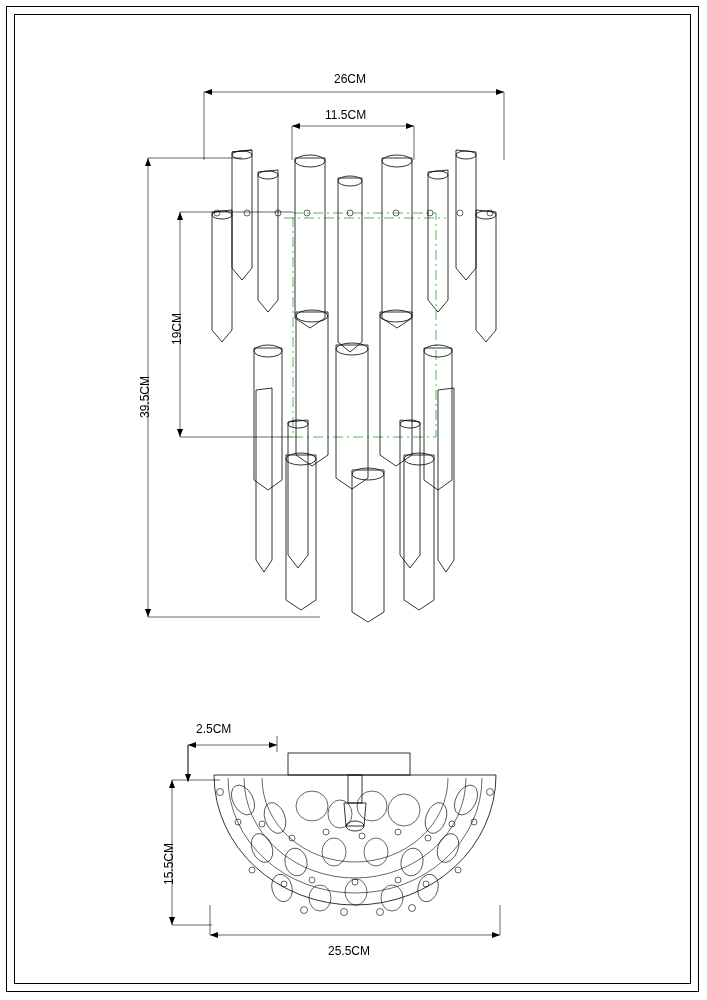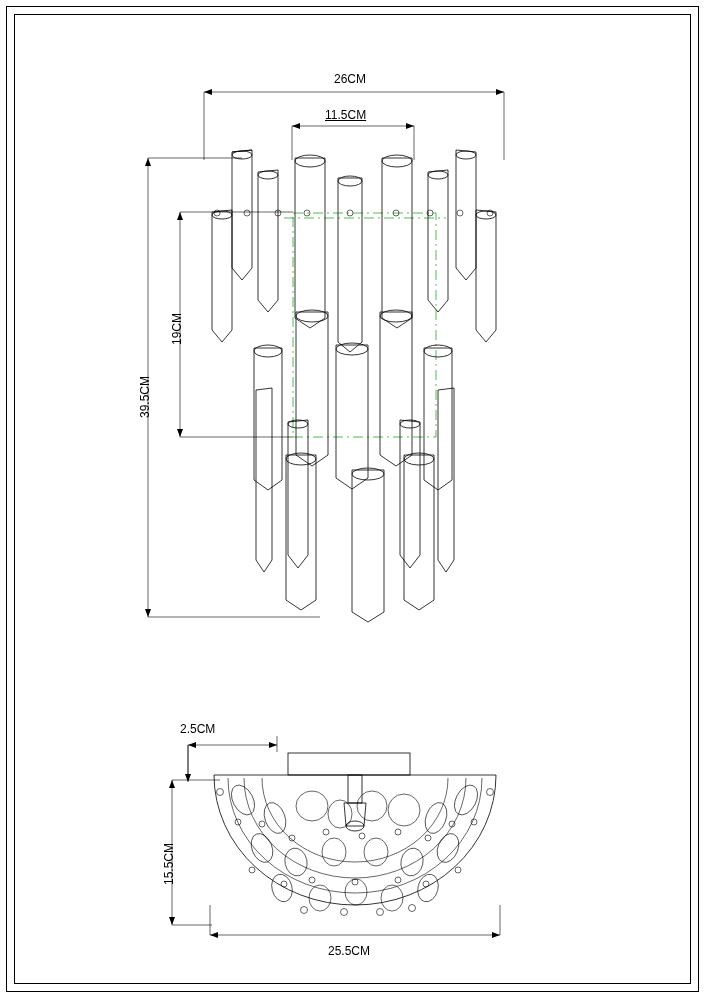--- a/index.html
+++ b/index.html
@@ -285,25 +285,25 @@
         <circle class="ln-thin" cx="304" cy="910" r="3.5"></circle>
         <circle class="ln-thin" cx="344" cy="912" r="3.5"></circle>
         <circle class="ln-thin" cx="380" cy="912" r="3.5"></circle>
         <circle class="ln-thin" cx="412" cy="908" r="3.5"></circle>
       </g>
     </g>
   </svg>
 
   <div class="dimlabel" style="left:334px; top:72px;">26CM</div>
 
-  <div class="dimlabel" style="left:325px; top:108px;text-decoration:underline;">11.5CM</div>
+  <div class="dimlabel" style="left:325px; top:108px;">11.5CM</div>
 
   <div class="dimlabel vert" style="left:170px; top:345px; transform: rotate(-90deg);">19CM</div>
 
   <div class="dimlabel vert" style="left:138px; top:418px; transform: rotate(-90deg);">39.5CM</div>
 
-  <div class="dimlabel" style="left:180px; top:722px;">2.5CM</div>
+  <div class="dimlabel" style="left:196px; top:722px;">2.5CM</div>
 
   <div class="dimlabel vert" style="left:162px; top:885px; transform: rotate(-90deg);">15.5CM</div>
 
   <div class="dimlabel" style="left:328px; top:944px;">25.5CM</div>
 
 </div>
 
 </body></html>

